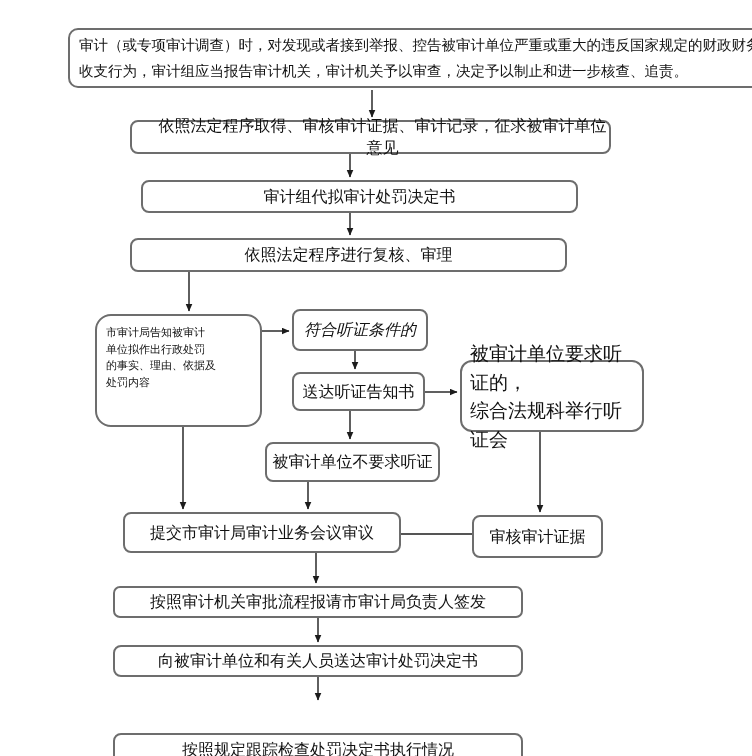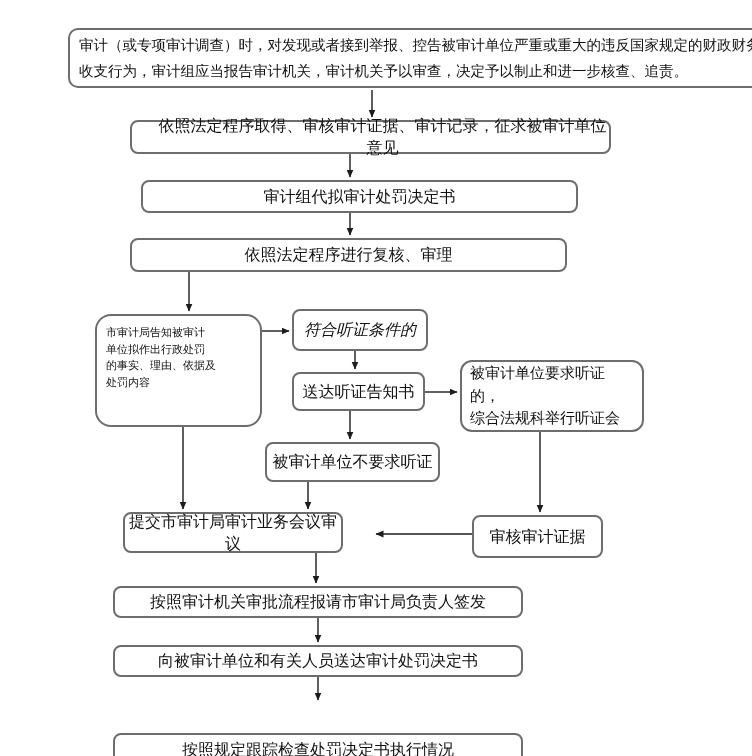--- a/index.html
+++ b/index.html
@@ -53,28 +53,28 @@
     border-radius: 16px;
     font-size: 11px; line-height: 1.5;
     text-align: left; justify-content: flex-start; align-items: flex-start;
     padding: 9px 4px 6px 9px;
   }
   .n6  { left: 292px; top: 309px; width: 136px; height: 42px; font-style: italic; }
   .n7  { left: 292px; top: 372px; width: 133px; height: 39px; }
   .n8  {
     left: 460px; top: 360px; width: 184px; height: 72px;
     border-radius: 12px;
-    font-size: 15px; line-height: 1.5;
+    font-size: 19px; line-height: 1.5;
     text-align: left; justify-content: flex-start;
     padding: 2px 16px 2px 8px;
   }
   .n9  { left: 265px; top: 442px; width: 175px; height: 40px; }
-  .n10 { left: 123px; top: 512px; width: 220px; height: 41px; }
+  .n10 { left: 123px; top: 512px; width: 278px; height: 41px; }
   .n11 { left: 472px; top: 515px; width: 131px; height: 43px; }
-  .n12 { left: 113px; top: 586px; width: 410px; height: 32px; }
+  .n12 { left: 113px; top: 586px; width: 410px; height: 32px; border-radius: 7px; }
   .n13 { left: 113px; top: 645px; width: 410px; height: 32px; }
   .n14 { left: 113px; top: 733px; width: 410px; height: 33px; }
 </style>
 </head>
 <body>
 
 <div id="canvas">
 
   <svg id="arrow-layer" width="752" height="756" viewBox="0 0 752 756">
     <defs>

